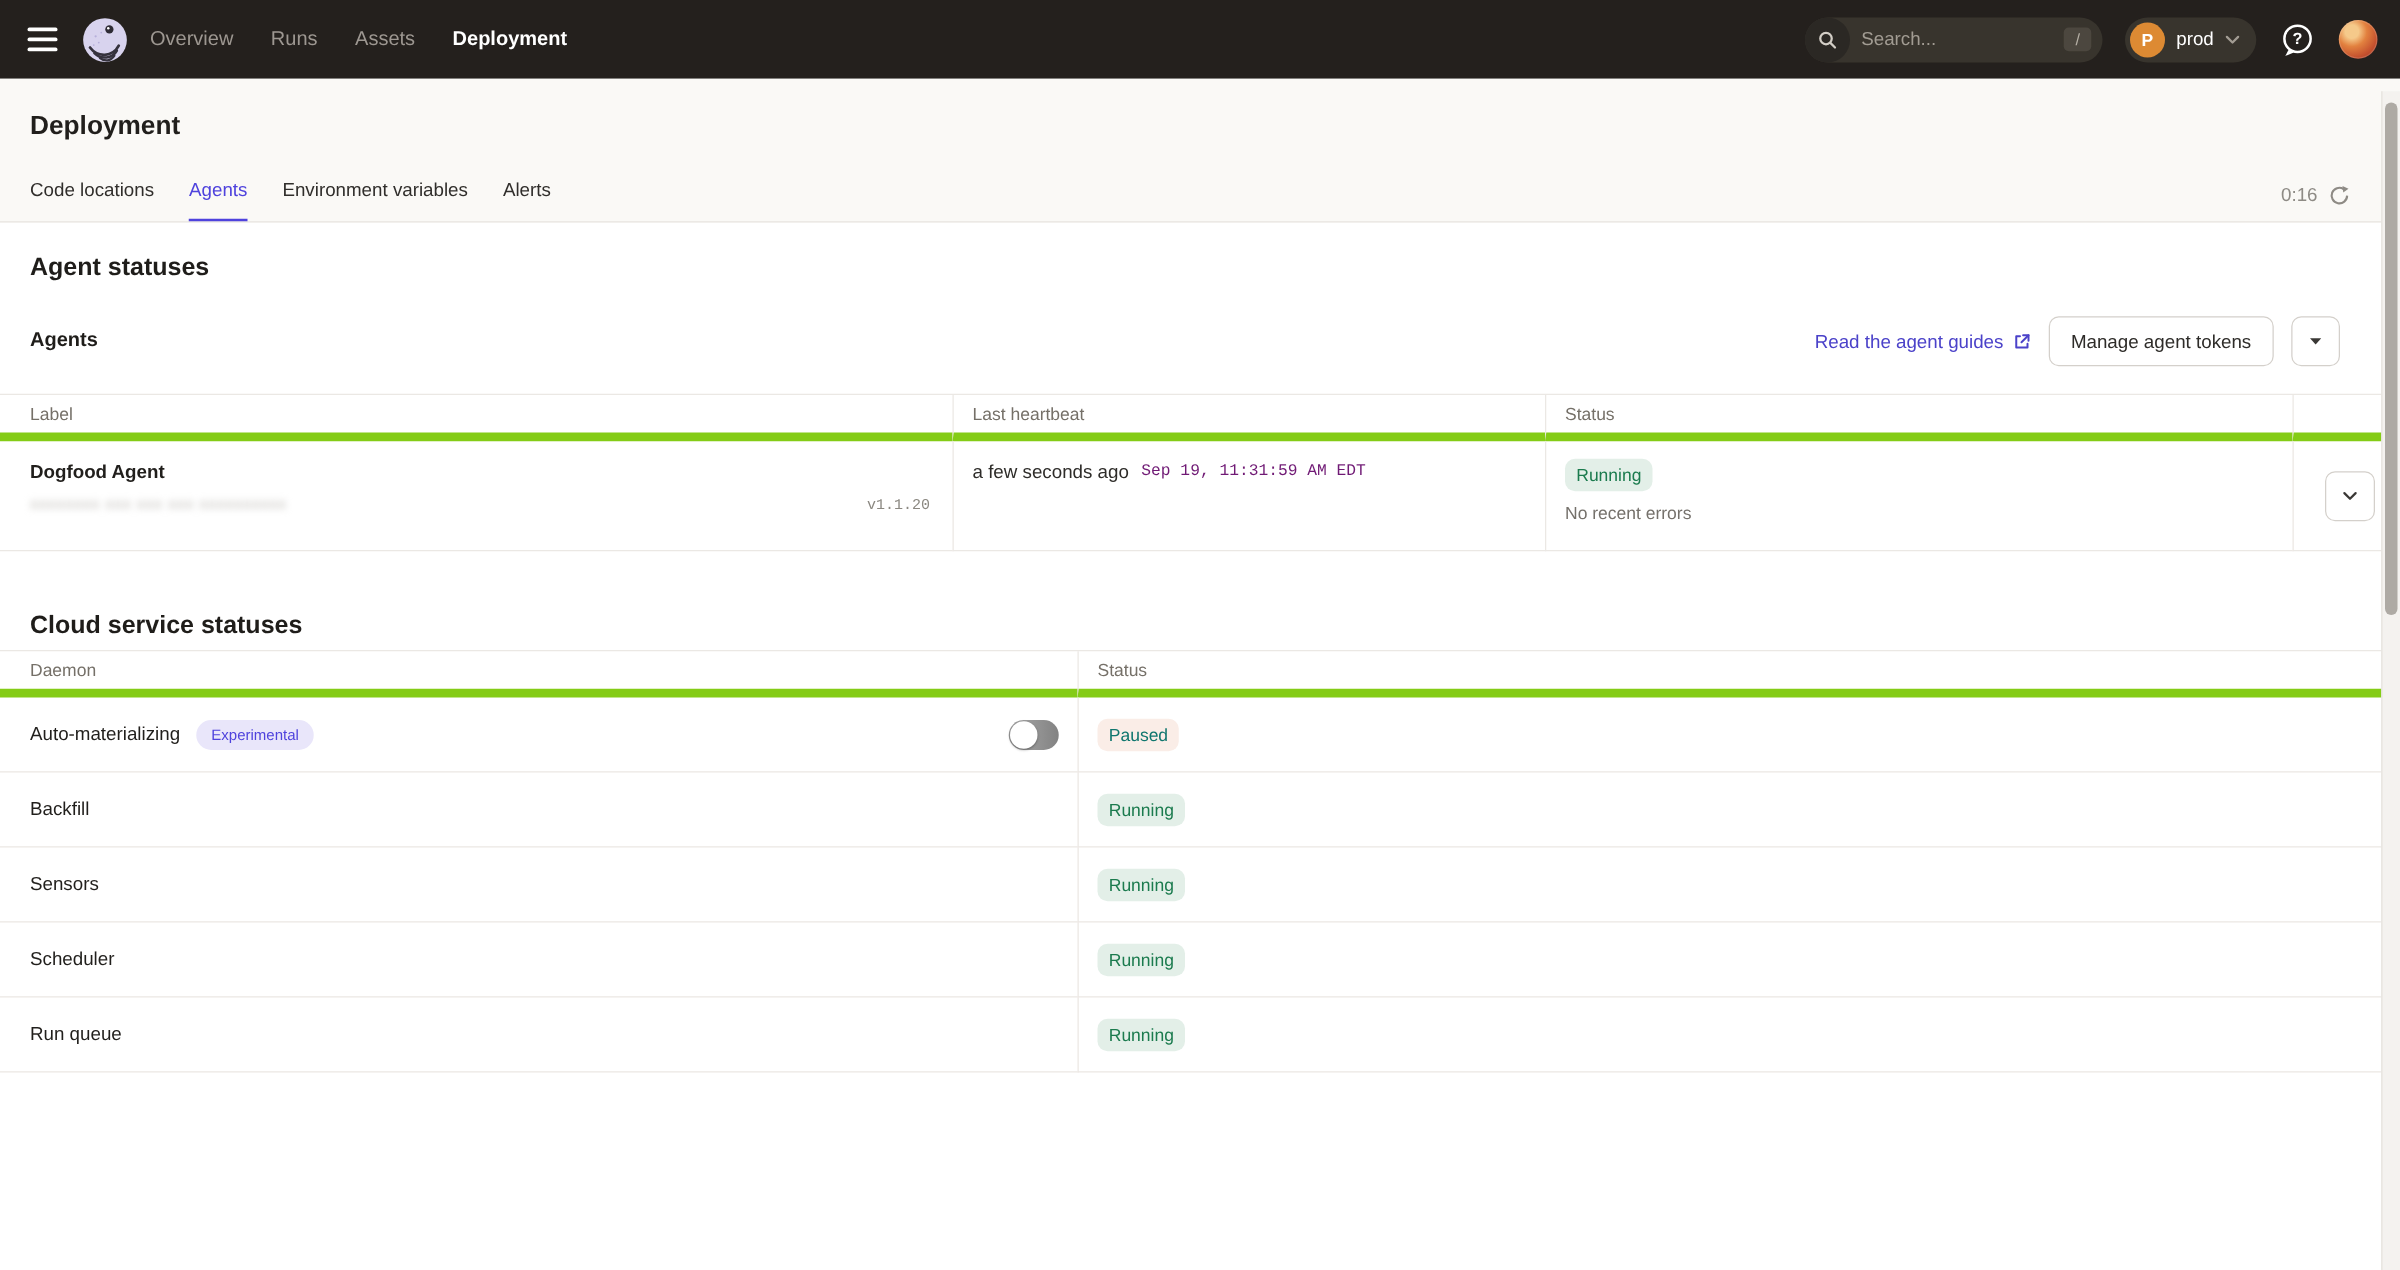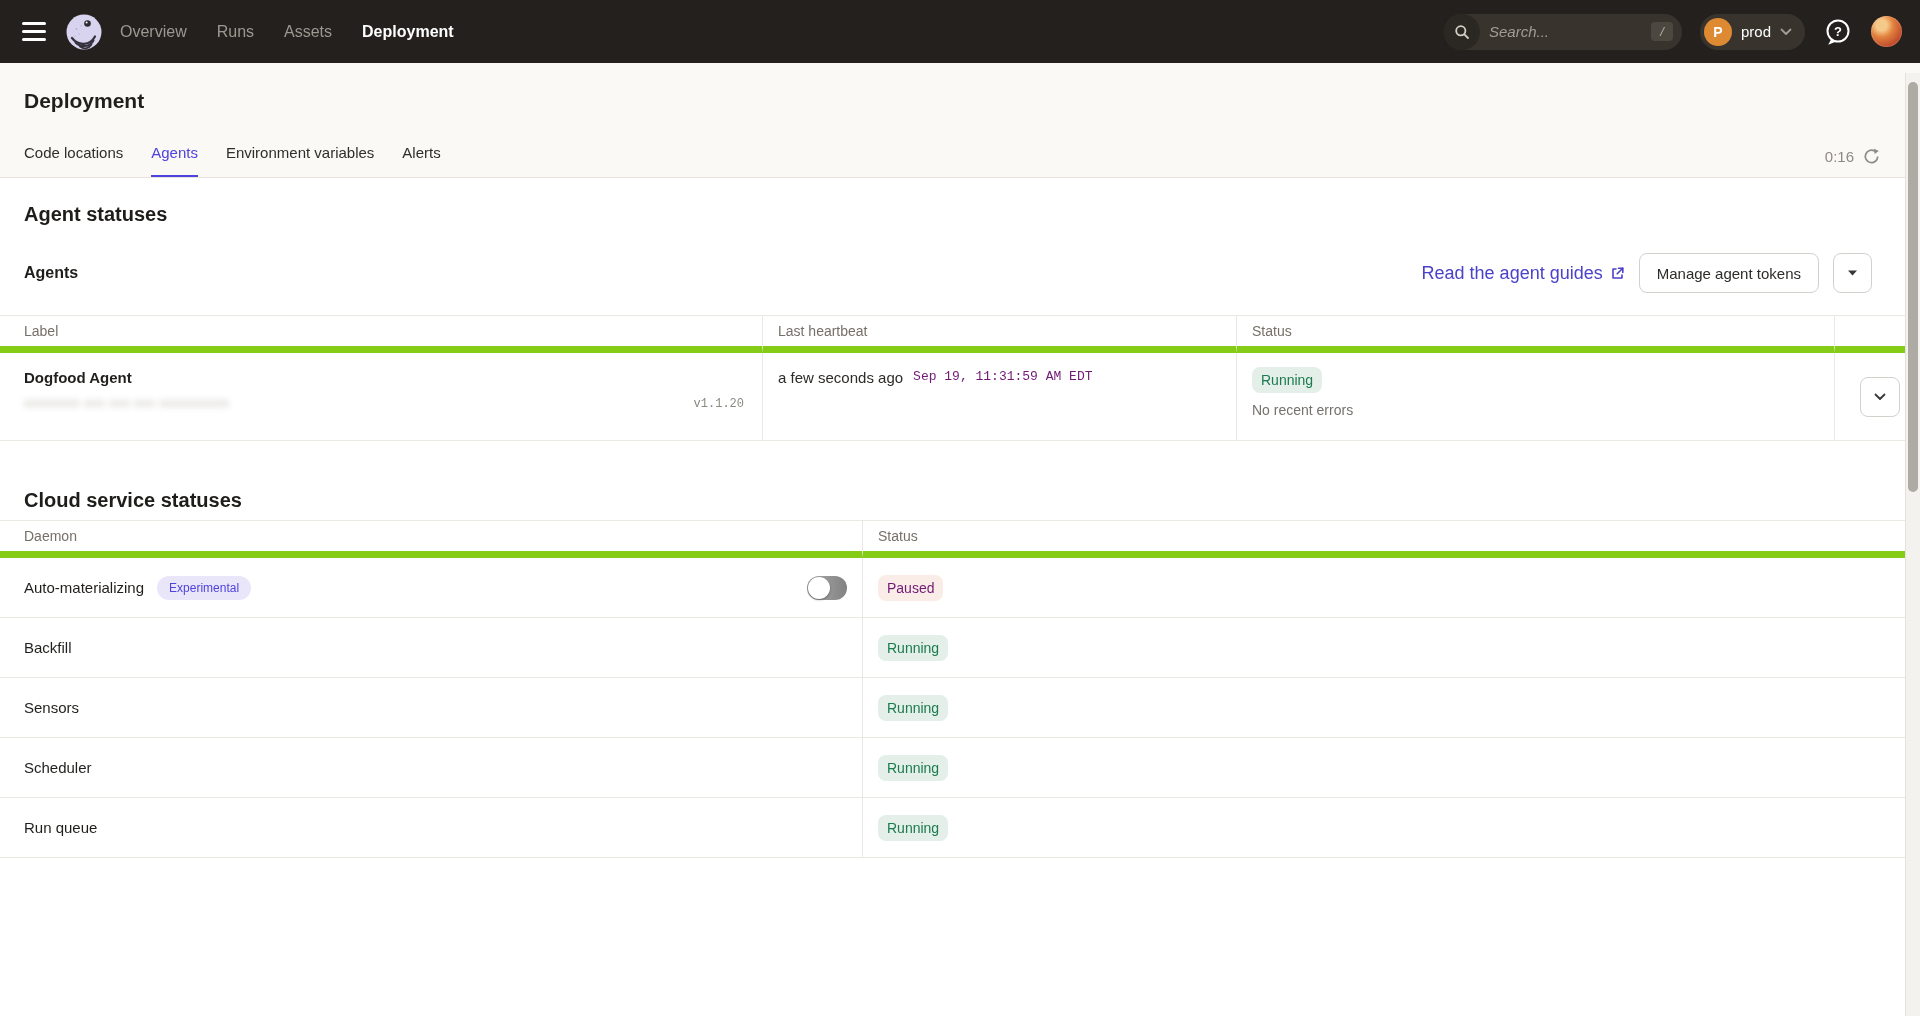--- a/index.html
+++ b/index.html
@@ -12,21 +12,21 @@
   
   .topbar { height:63px; background:#24201d; display:flex; align-items:center; padding:0 18px 0 12px; }
   .hamburger { width:44px; height:44px; display:flex; flex-direction:column; justify-content:center; align-items:center; gap:5px; cursor:pointer; }
   .hamburger span { width:24px; height:3px; background:#ffffff; border-radius:1.5px; }
   .logo { width:40px; height:40px; margin:0 16px 0 8px; cursor:pointer; }
   .topnav { display:flex; align-items:center; gap:30px; }
   .topnav .nav-item { font-size:16px; color:#9d9791; font-weight:500; cursor:pointer; }
   .topnav .nav-item.active { color:#ffffff; font-weight:600; }
 
   .topbar-right { margin-left:auto; display:flex; align-items:center; gap:18px; }
-  .search-pill { width:238px; height:36px; background:#38342d; border-radius:18px; display:flex; align-items:center; cursor:text;font-style:italic; }
+  .search-pill { width:238px; height:36px; background:#38342d; border-radius:18px; display:flex; align-items:center; cursor:text; }
   .search-icon-circle { width:36px; height:36px; border-radius:50%; background:#2b2824; display:flex; align-items:center; justify-content:center; flex:0 0 auto; }
   .search-text { color:#a29c93; font-size:15px; margin-left:9px; flex:1; }
   .kbd { background:#4c473f; color:#b5afa5; border-radius:4px; padding:2px 9px; font-size:13px; margin-right:9px; }
 
   .org-pill { height:36px; background:#38342d; border-radius:18px; display:flex; align-items:center; gap:9px; padding:0 13px 0 4px; cursor:pointer; }
   .org-avatar { width:28px; height:28px; border-radius:50%; color:#fff; font-size:14px; font-weight:700; display:flex; align-items:center; justify-content:center; }
   .org-name { color:#ffffff; font-size:15px; }
   .org-pill .chev { color:#a29c93; display:flex; }
 
   .help-btn { display:flex; cursor:pointer; }
@@ -41,21 +41,21 @@
   .tab.active { color:#4f43dd; border-bottom-color:#4f43dd; }
   .refresh-area { margin-left:auto; display:flex; align-items:flex-start; gap:9px; padding-bottom:12px; margin-right:16px; }
   .timer { color:#8e8b85; font-size:15px; }
   .refresh-btn { display:flex; cursor:pointer; }
 
   
   .section-heading { font-size:20px; font-weight:700; color:#1f1d1a; margin:25px 24px 0; }
   .agents-bar { display:flex; align-items:center; margin-top:27px; padding:0 48px 0 24px; }
   .sub-heading { font-size:16px; font-weight:700; color:#1f1d1a; }
   .agents-actions { margin-left:auto; display:flex; align-items:center; gap:14px; }
-  .guides-link { color:#4b42c9; font-size:18px; display:flex; align-items:center; gap:7px; cursor:pointer; text-decoration:none; }
+  .guides-link { color:#4b42c9; font-size:15px; display:flex; align-items:center; gap:7px; cursor:pointer; text-decoration:none; }
   .btn { height:40px; background:#fff; border:1px solid #d4d0cb; border-radius:8px; font-size:15px; color:#2e2c29; font-family:inherit; padding:0 17px; cursor:pointer; display:flex; align-items:center; justify-content:center; }
   .btn-caret { width:39px; padding:0; }
 
   
   .table { margin-top:22px; border-top:1px solid #ebe8e4; }
   .agents-grid { display:grid; grid-template-columns:762px 474px 598px 1fr; }
   .cloud-grid  { display:grid; grid-template-columns:862px 1fr; }
   .th { height:37px; display:flex; align-items:center; font-size:14px; color:#757068; border-bottom:7px solid #84cc16; }
   .th.first { padding-left:24px; }
   .th.div, .td.div { border-left:1px solid #ebe8e4; padding-left:15px; }
@@ -69,21 +69,21 @@
   .cell-heartbeat { padding-top:16px; display:flex; flex-direction:row; gap:10px; }
   .hb-rel { font-size:15px; color:#2e2c29; }
   .hb-abs { font-family:"Liberation Mono", monospace; font-size:13px; color:#701a75; }
   .cell-status { padding-top:14px; display:flex; flex-direction:column; align-items:flex-start; gap:9px; }
   .status-note { font-size:14px; color:#75716b; }
   .cell-actions { display:flex; align-items:center; justify-content:center; padding-right:10px; }
   .icon-btn { width:40px; height:40px; background:#fff; border:1px solid #d4d0cb; border-radius:8px; display:flex; align-items:center; justify-content:center; cursor:pointer; color:#3a3835; }
 
   .badge { display:inline-block; font-size:14px; padding:5px 9px; border-radius:8px; width:max-content; }
   .badge-running { background:#e3efe8; color:#1b7b4e; }
-  .badge-paused  { background:#faede7; color:#701a75;text-align:right; }
+  .badge-paused  { background:#faede7; color:#0f766e;text-align:right; }
   .badge-exp { background:#e9e6fa; color:#4f43dd; font-size:12px; padding:5px 12px; border-radius:13px; }
 
   .cloud-row .td { border-bottom:1px solid #ebe8e4; height:60px; }
   .cell-daemon { display:flex; align-items:center; gap:13px; padding-left:24px; padding-right:15px; font-size:15px; color:#211f1c; }
   .cell-cloud-status { display:flex; align-items:center; }
 
   .toggle { margin-left:auto; width:40px; height:24px; border-radius:12px; background:linear-gradient(90deg,#9c9c9c 35%,#828282); position:relative; cursor:pointer; flex:0 0 auto; }
   .toggle .knob { position:absolute; left:1px; top:1px; width:22px; height:22px; border-radius:50%; background:#fff; box-shadow:0 1px 2px rgba(0,0,0,.35); }
 
   

